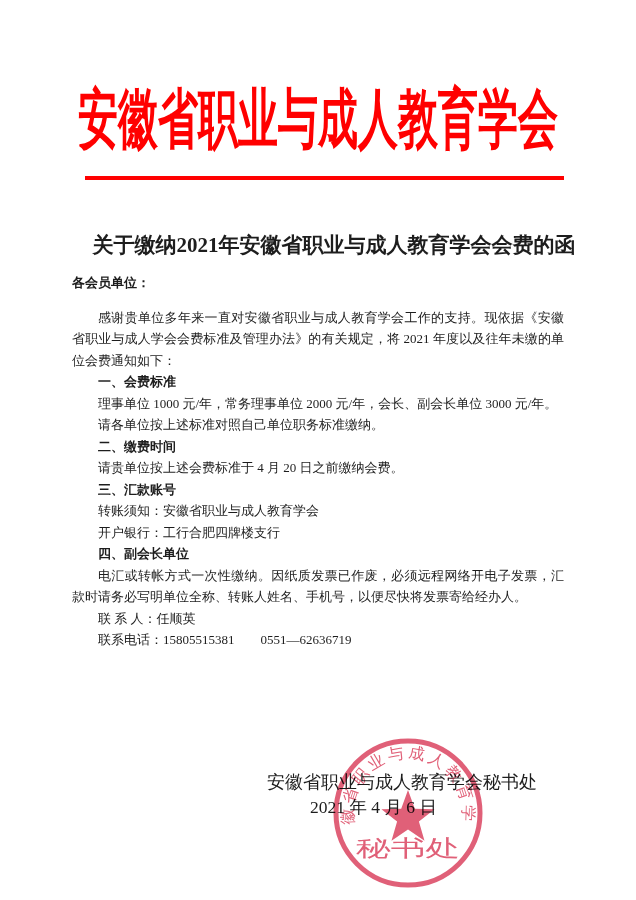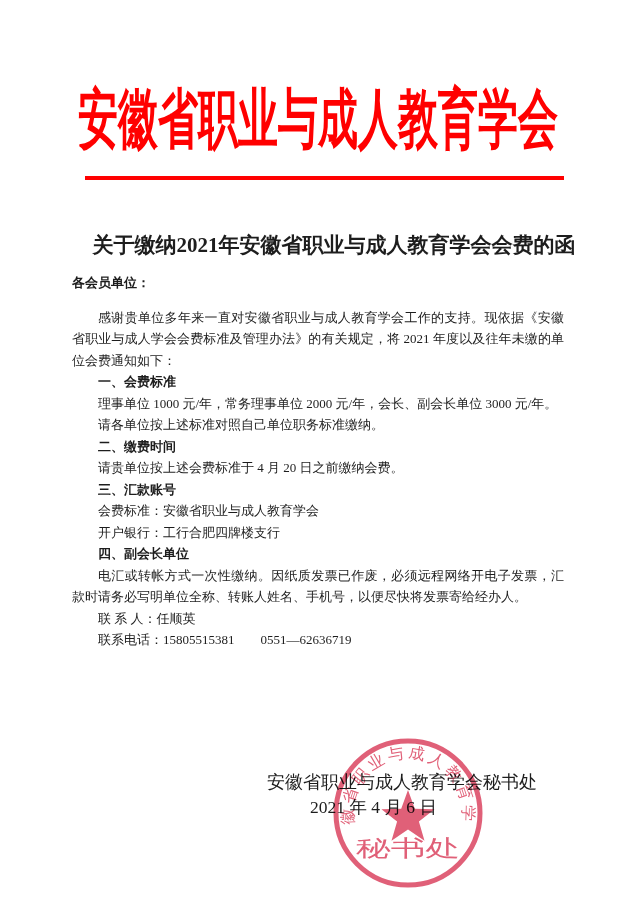--- a/index.html
+++ b/index.html
@@ -55,21 +55,21 @@
     <p class="indent gap-top">感谢贵单位多年来一直对安徽省职业与成人教育学会工作的支持。现依据《安徽省职业与成人学会会费标准及管理办法》的有关规定，将 2021 年度以及往年未缴的单位会费通知如下：</p>
 
     <p class="indent bold">一、会费标准</p>
     <p class="indent">理事单位 1000 元/年，常务理事单位 2000 元/年，会长、副会长单位 3000 元/年。</p>
     <p class="indent">请各单位按上述标准对照自己单位职务标准缴纳。</p>
 
     <p class="indent bold">二、缴费时间</p>
     <p class="indent">请贵单位按上述会费标准于 4 月 20 日之前缴纳会费。</p>
 
     <p class="indent bold">三、汇款账号</p>
-    <p class="indent">会费标准：安徽省职业与成人教育学会</p>
+    <p class="indent">转账须知：安徽省职业与成人教育学会</p>
     <p class="indent">开户银行：工行合肥四牌楼支行</p>
 
     <p class="indent bold">四、副会长单位</p>
     <p class="indent">电汇或转帐方式一次性缴纳。因纸质发票已作废，必须远程网络开电子发票，汇款时请务必写明单位全称、转账人姓名、手机号，以便尽快将发票寄给经办人。</p>
     <p class="indent">联 系 人：任顺英</p>
     <p class="indent">联系电话：15805515381　　0551—62636719</p>
   </div>
 
   <div class="sign-org">安徽省职业与成人教育学会秘书处</div>
   <div class="sign-date">2021 年 4 月 6 日</div>

